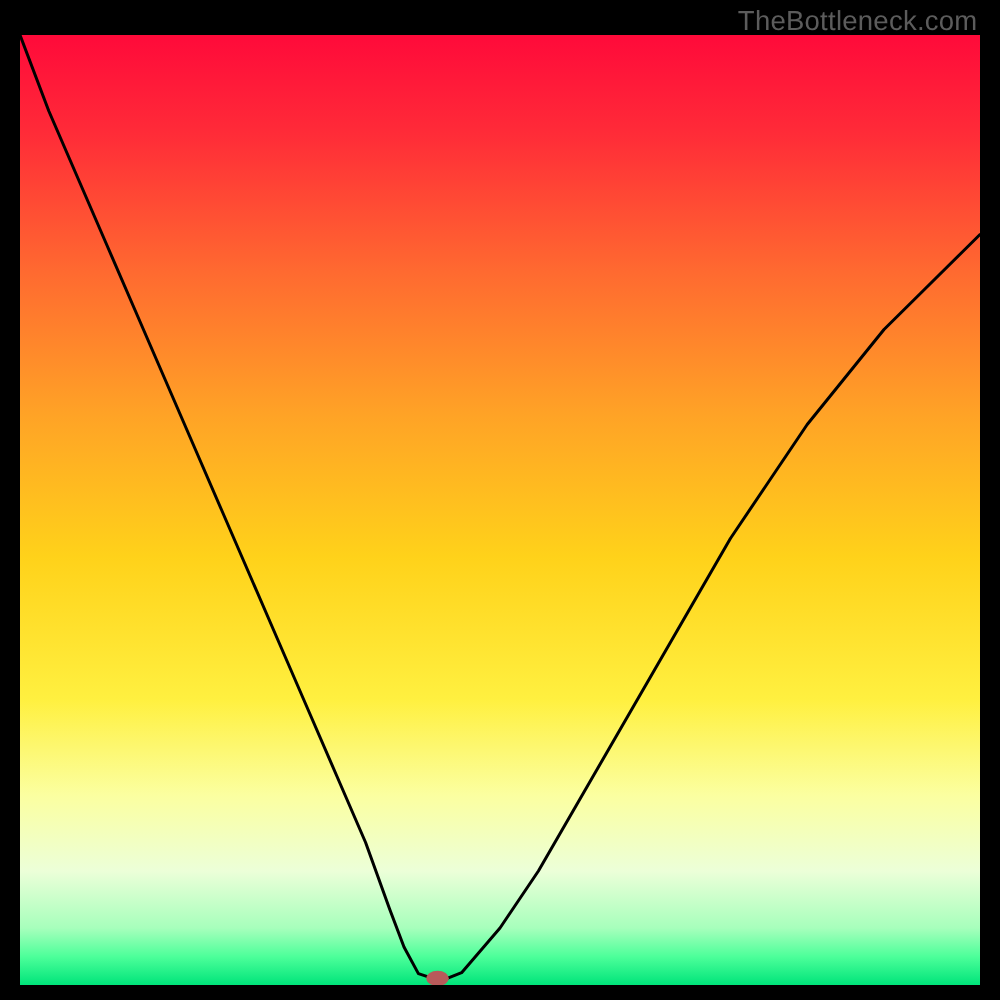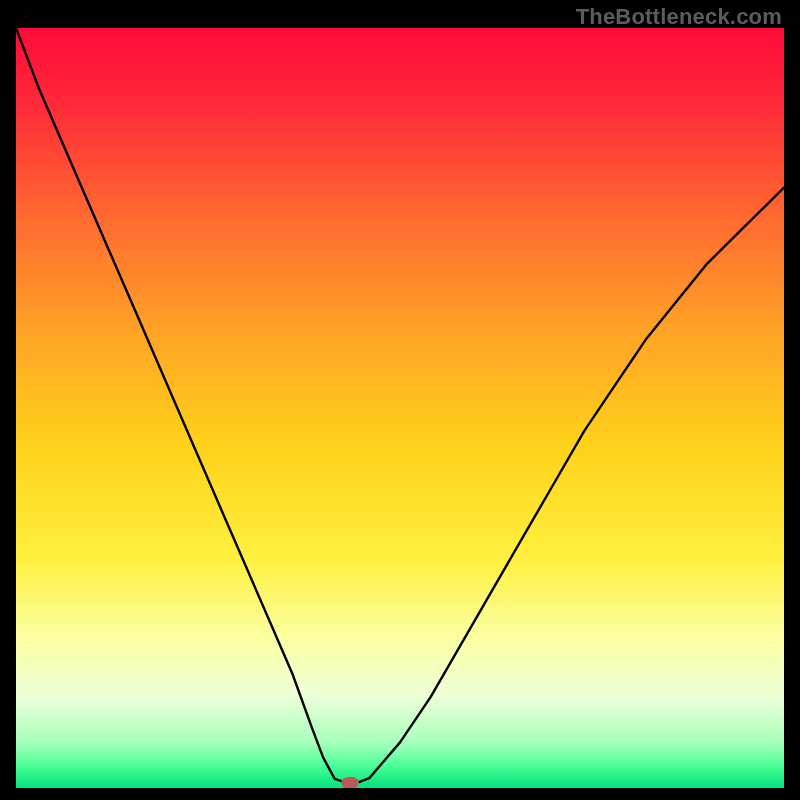--- a/index.html
+++ b/index.html
@@ -25,21 +25,21 @@
     top: 0;
     width: 768px;
     height: 760px;
   }
   .watermark {
     position: absolute;
     top: 4px;
     right: 18px;
     color: #5c5c5c;
     font-size: 22px;
-    font-weight: 700;
+    font-weight: 400;
     letter-spacing: 0.2px;
   }
 </style>
 </head>
 <body>
 
 <div class="watermark">TheBottleneck.com</div>
 
 <div class="frame">
   <svg class="plot" viewBox="0 0 768 760" preserveAspectRatio="none">

